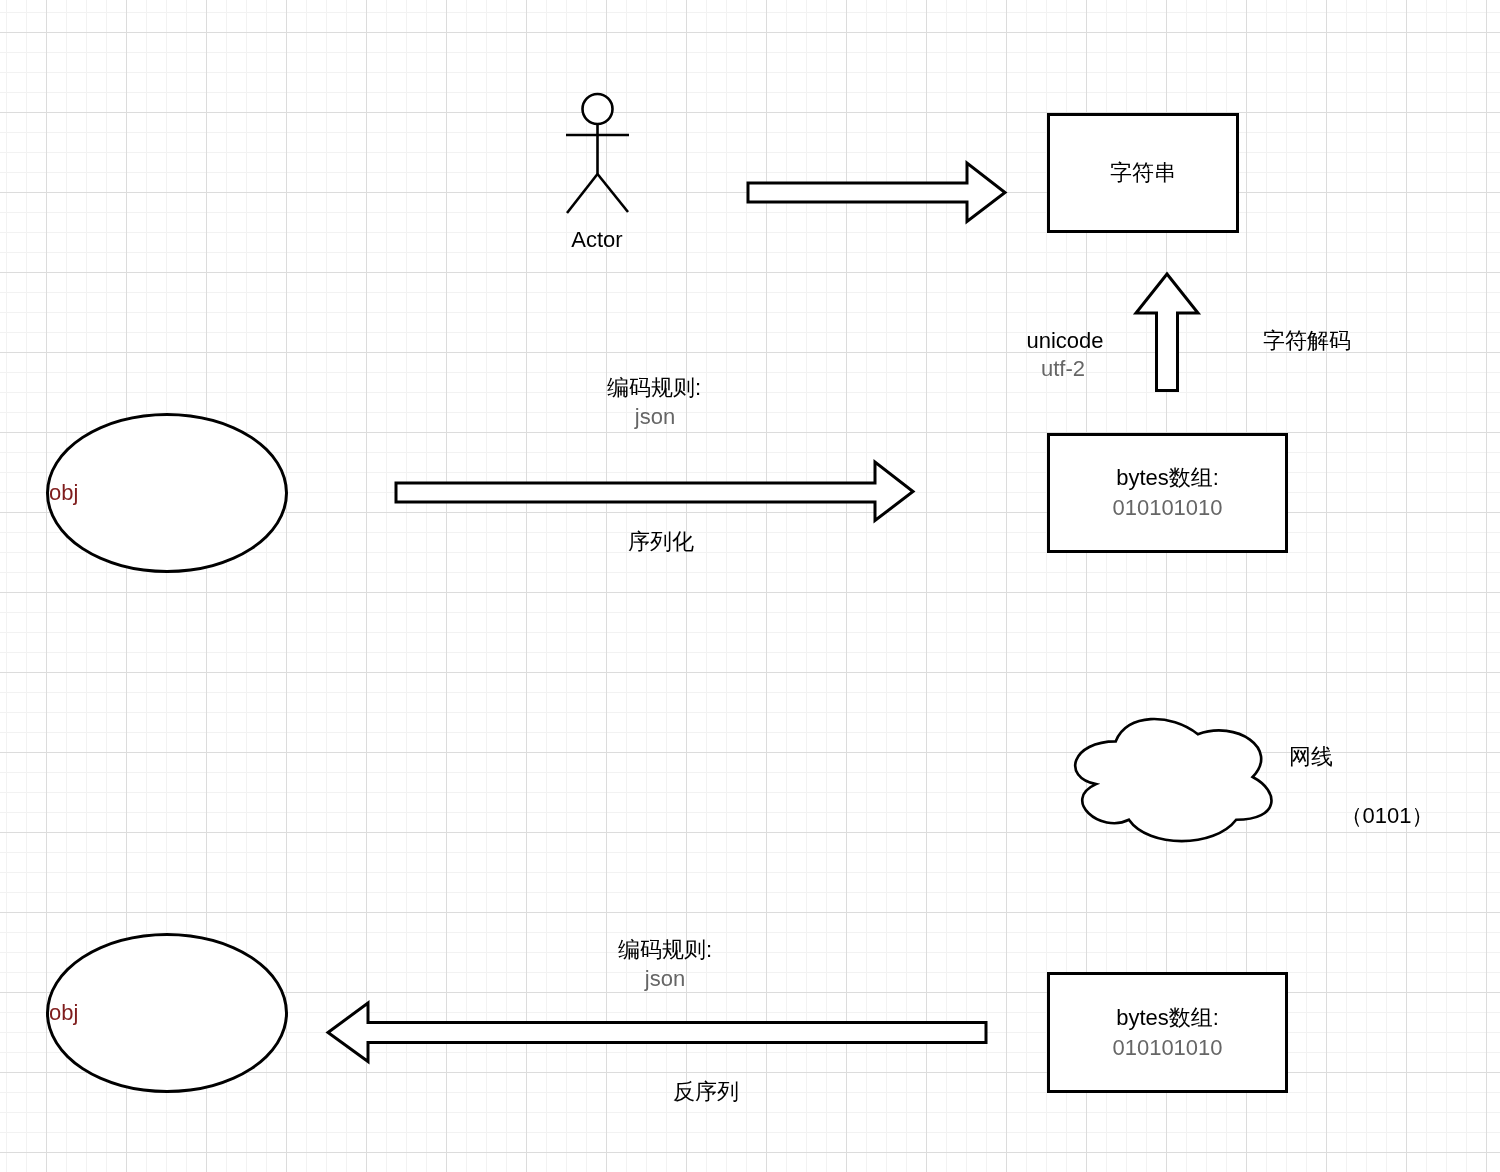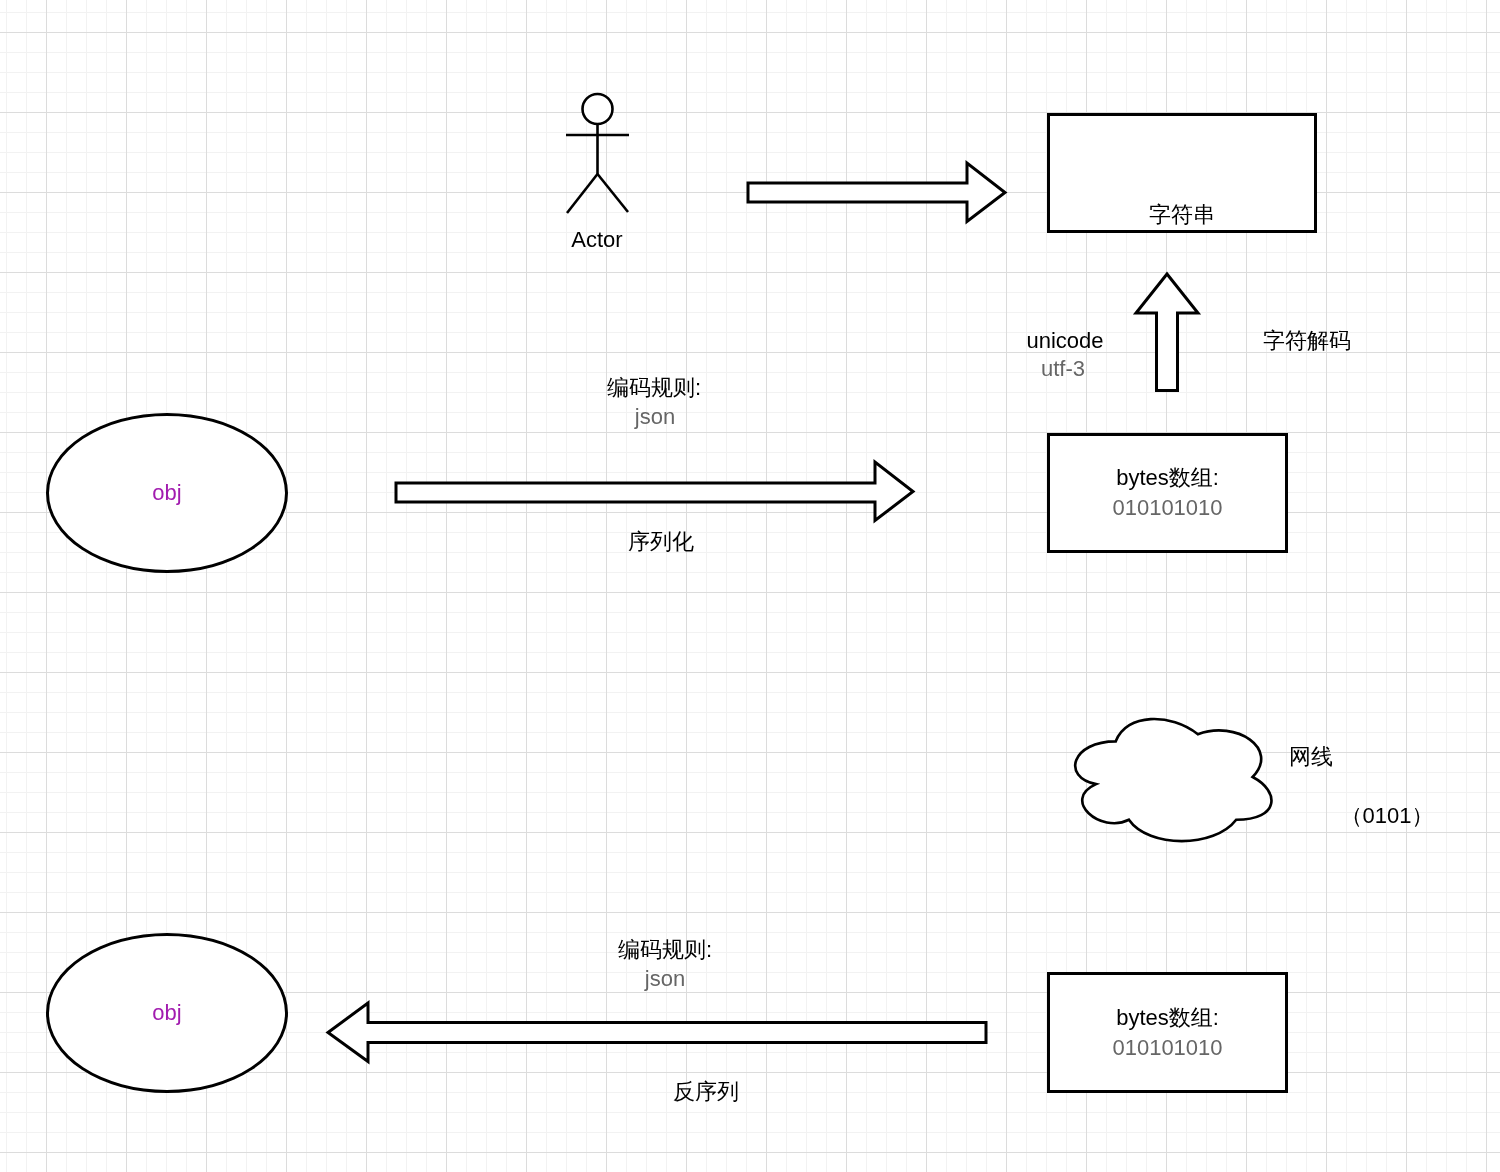--- a/index.html
+++ b/index.html
@@ -38,23 +38,22 @@
     line-height: 1.35;
   }
 
   .ellipse {
     position: absolute;
     background: #ffffff;
     border: 3px solid #000000;
     border-radius: 50%;
     display: flex;
     align-items: center;
-    justify-content: center;
     font-size: 22px;
-    color: #a21caf;
+    color: #7f1d1d;
   }
 
   .lbl {
     position: absolute;
     font-size: 22px;
     color: #000000;
     white-space: nowrap;
     transform: translateX(-50%);
     text-align: left;
     line-height: 1.3;
@@ -76,31 +75,31 @@
     </svg>
   </div>
   <div class="lbl" style="left:597px; top:226px;">Actor</div>
 
   <div class="shape" style="left:746px; top:161px;">
     <svg width="262" height="63" viewBox="0 0 262 63">
       <polygon points="2,22 221,22 221,2 259,31.5 221,60.5 221,41 2,41" fill="#ffffff" stroke="#000000" stroke-width="3" stroke-linejoin="miter"></polygon>
     </svg>
   </div>
 
-  <div class="box" style="left:1047px; top:113px; width:270px; height:120px;justify-content:flex-end;">
+  <div class="box" style="left:1047px; top:113px; width:192px; height:120px;">
     <div>字符串</div>
   </div>
 
   <div class="shape" style="left:1134px; top:272px;">
     <svg width="66" height="121" viewBox="0 0 66 121">
       <polygon points="33,2 64,41 43.5,41 43.5,118.5 22.5,118.5 22.5,41 2,41" fill="#ffffff" stroke="#000000" stroke-width="3" stroke-linejoin="miter"></polygon>
     </svg>
   </div>
   <div class="lbl" style="left:1065px; top:327px;">unicode</div>
-  <div class="lbl gray" style="left:1063px; top:355px;">utf-3</div>
+  <div class="lbl gray" style="left:1063px; top:355px;">utf-2</div>
   <div class="lbl" style="left:1307px; top:329px;font-family:Liberation Mono, monospace;">字符解码</div>
 
   <div class="ellipse" style="left:46px; top:413px; width:242px; height:160px;">
     <div>obj</div>
   </div>
 
   <div class="lbl" style="left:654px; top:374px;">编码规则:</div>
   <div class="lbl gray" style="left:655px; top:403px;">json</div>
   <div class="shape" style="left:394px; top:460px;">
     <svg width="522" height="63" viewBox="0 0 522 63">

